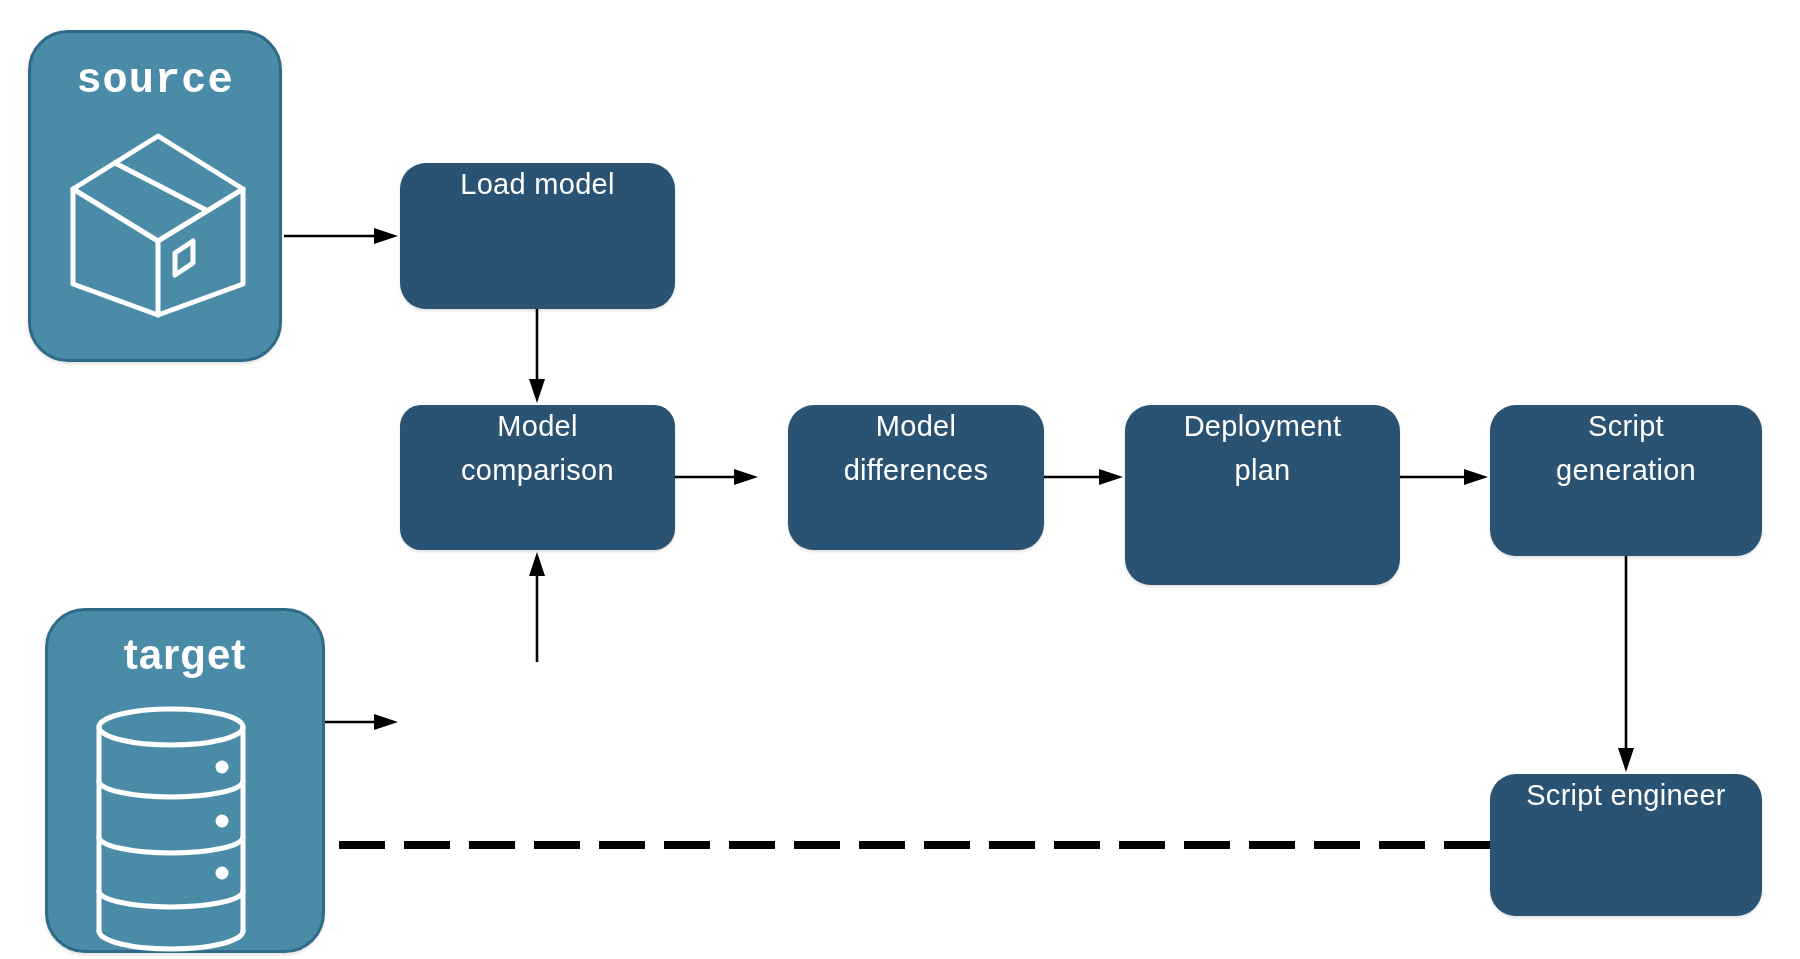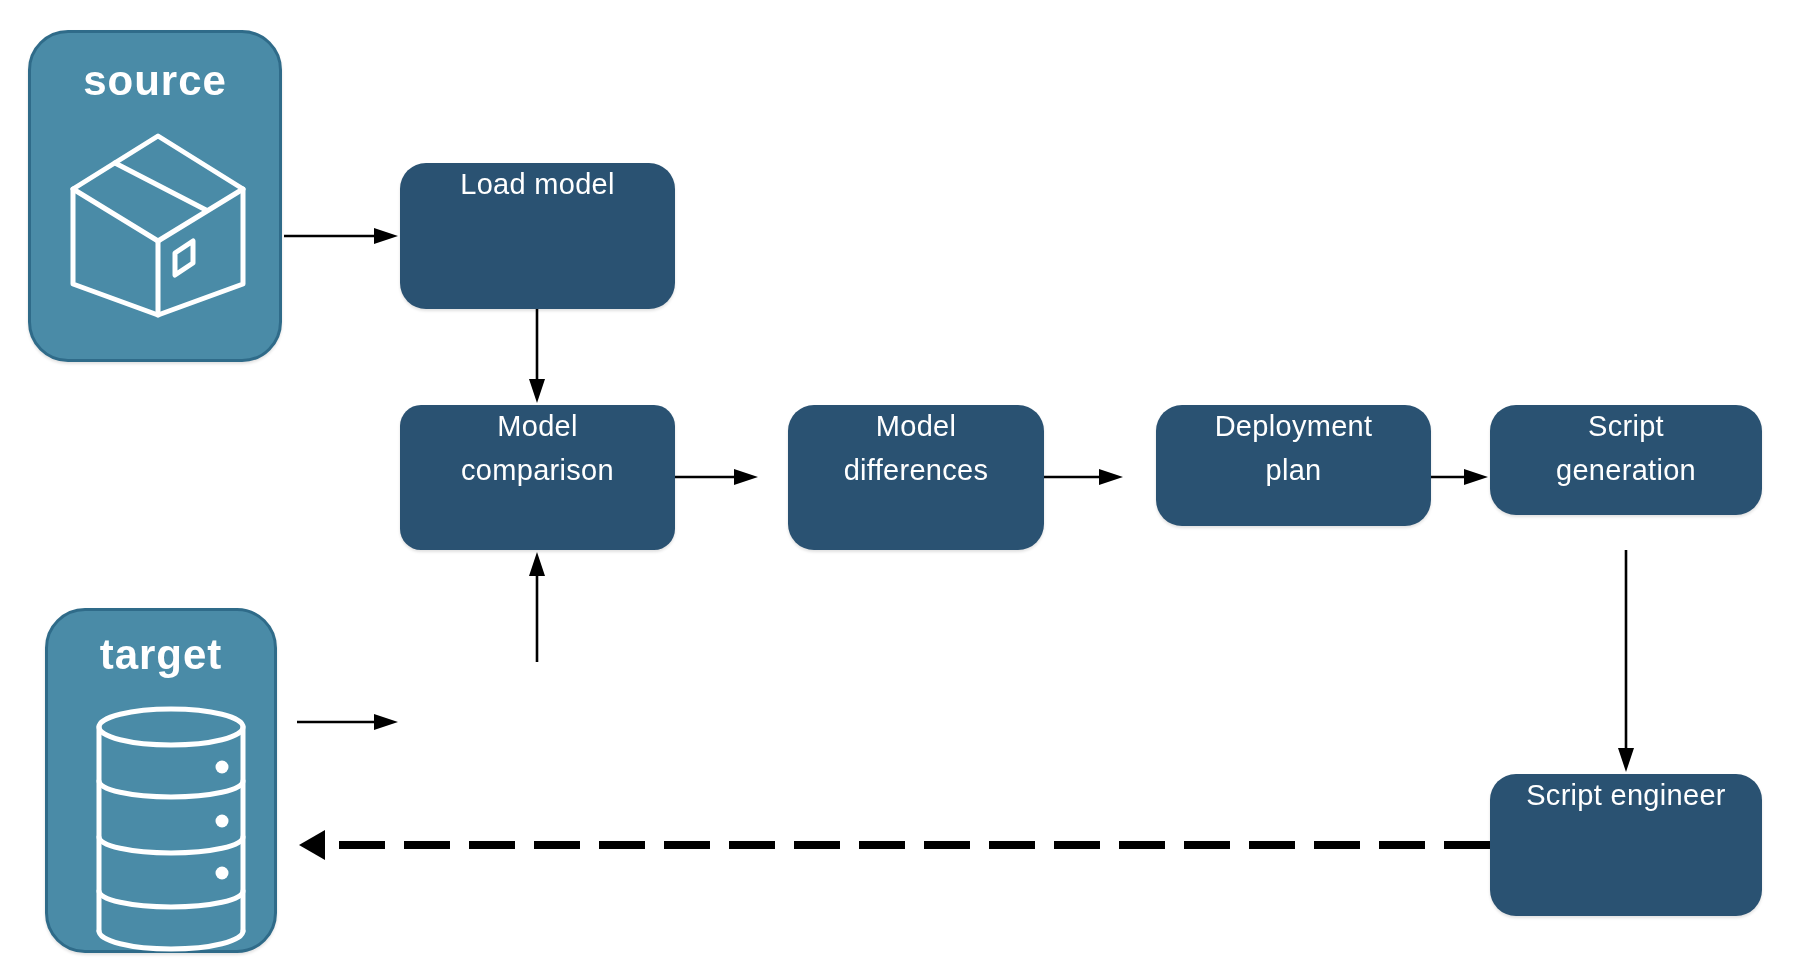--- a/index.html
+++ b/index.html
@@ -31,21 +31,21 @@
   .endpoint{
     position:absolute;background:var(--endpoint-fill);
     border:3px solid var(--endpoint-border);border-radius:40px;
     color:var(--text-color);box-sizing:border-box;
     box-shadow:0 2px 3px rgba(0,0,0,0.12);
   }
   .endpoint-label{
     position:absolute;left:0;right:0;text-align:center;
     font-size:42px;font-weight:bold;letter-spacing:1px;
   }
-  #source-box .endpoint-label{top:24px;}
+  #source-box .endpoint-label{top:24px;font-family:Liberation Mono, monospace;}
   #target-box .endpoint-label{top:20px;}
   .endpoint-icon{position:absolute;display:block;}
   #package-icon{left:34px;top:96px;}
   #database-icon{left:45px;top:92px;}
   .icon-stroke{fill:none;stroke:currentColor;stroke-width:5;stroke-linejoin:round;stroke-linecap:round;}
   .icon-dot{fill:currentColor;stroke:none;}
 </style>
 </head>
 <body>
 
@@ -94,21 +94,21 @@
     <div class="endpoint-label">source</div>
     <svg class="endpoint-icon" id="package-icon" width="186" height="196" viewBox="0 0 186 196" aria-hidden="true">
       <polygon class="icon-stroke" points="93,7 8,60 93,112 178,60"></polygon>
       <polyline class="icon-stroke" points="8,60 8,155 93,186 178,155 178,60"></polyline>
       <line class="icon-stroke" x1="93" y1="112" x2="93" y2="186"></line>
       <line class="icon-stroke" x1="50" y1="34" x2="141" y2="81"></line>
       <polygon class="icon-stroke" points="110,124 128,112 128,134 110,146"></polygon>
     </svg>
   </div>
 
-  <div class="endpoint" id="target-box" style="left:45px;top:608px;width:232px;height:345px;">
+  <div class="endpoint" id="target-box" style="left:45px;top:608px;width:280px;height:345px;">
     <div class="endpoint-label">target</div>
     <svg class="endpoint-icon" id="database-icon" width="160" height="252" viewBox="0 0 160 252" aria-hidden="true">
       <ellipse class="icon-stroke" cx="78" cy="24" rx="72" ry="18"></ellipse>
       <line class="icon-stroke" x1="6" y1="24" x2="6" y2="228"></line>
       <line class="icon-stroke" x1="150" y1="24" x2="150" y2="228"></line>
       <path class="icon-stroke" d="M6,228 A72,18 0 0 0 150,228"></path>
       <path class="icon-stroke" d="M6,78 A72,16 0 0 0 150,78"></path>
       <path class="icon-stroke" d="M6,134 A72,16 0 0 0 150,134"></path>
       <path class="icon-stroke" d="M6,188 A72,16 0 0 0 150,188"></path>
       <circle class="icon-dot" cx="129" cy="64" r="6.5"></circle>
@@ -122,25 +122,25 @@
   </div>
 
   <div class="node" style="left:400px;top:405px;width:275px;height:145px;border-radius:21px;">
     <div class="node-label">Model comparison</div>
   </div>
 
   <div class="node" style="left:788px;top:405px;width:256px;height:145px;">
     <div class="node-label">Model differences</div>
   </div>
 
-  <div class="node" style="left:1125px;top:405px;width:275px;height:121px;margin-left:31px;">
+  <div class="node" style="left:1125px;top:405px;width:275px;height:180px;">
     <div class="node-label">Deployment plan</div>
   </div>
 
-  <div class="node" style="left:1490px;top:405px;width:272px;height:110px;">
+  <div class="node" style="left:1490px;top:405px;width:272px;height:151px;">
     <div class="node-label">Script generation</div>
   </div>
 
 
   <div class="node" style="left:1490px;top:774px;width:272px;height:142px;">
     <div class="node-label">Script engineer</div>
   </div>
 
 </div>
 

